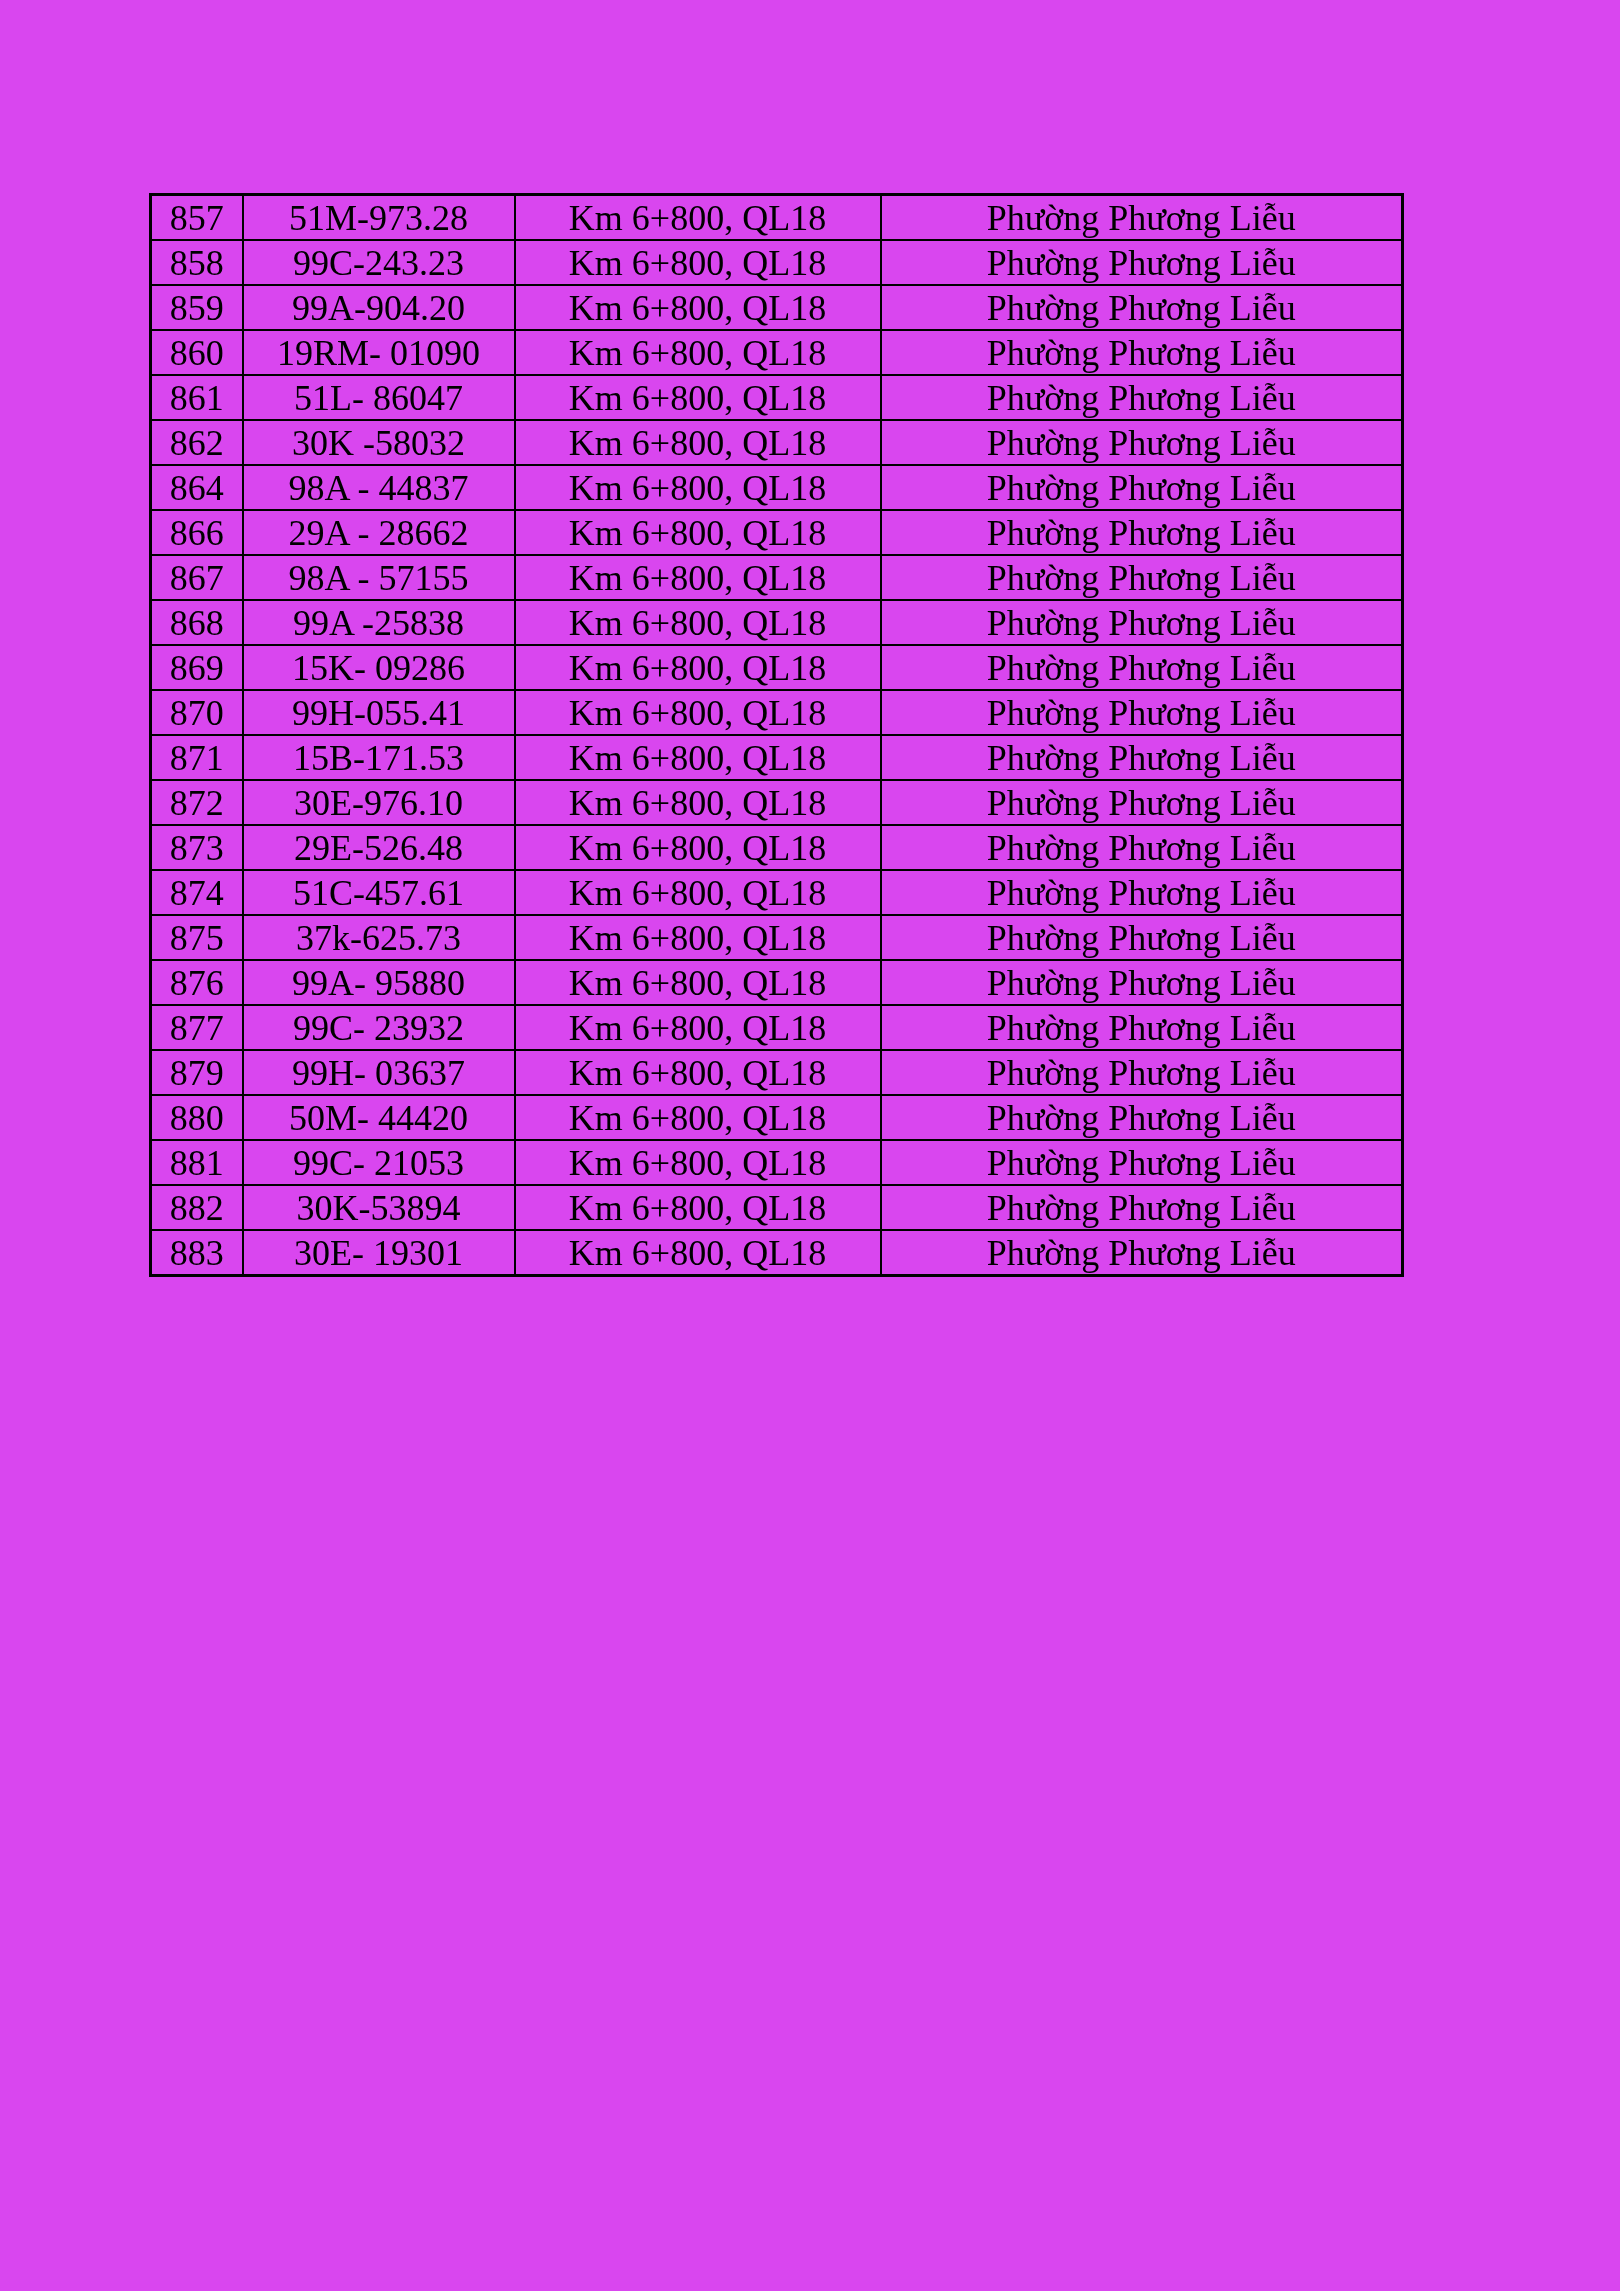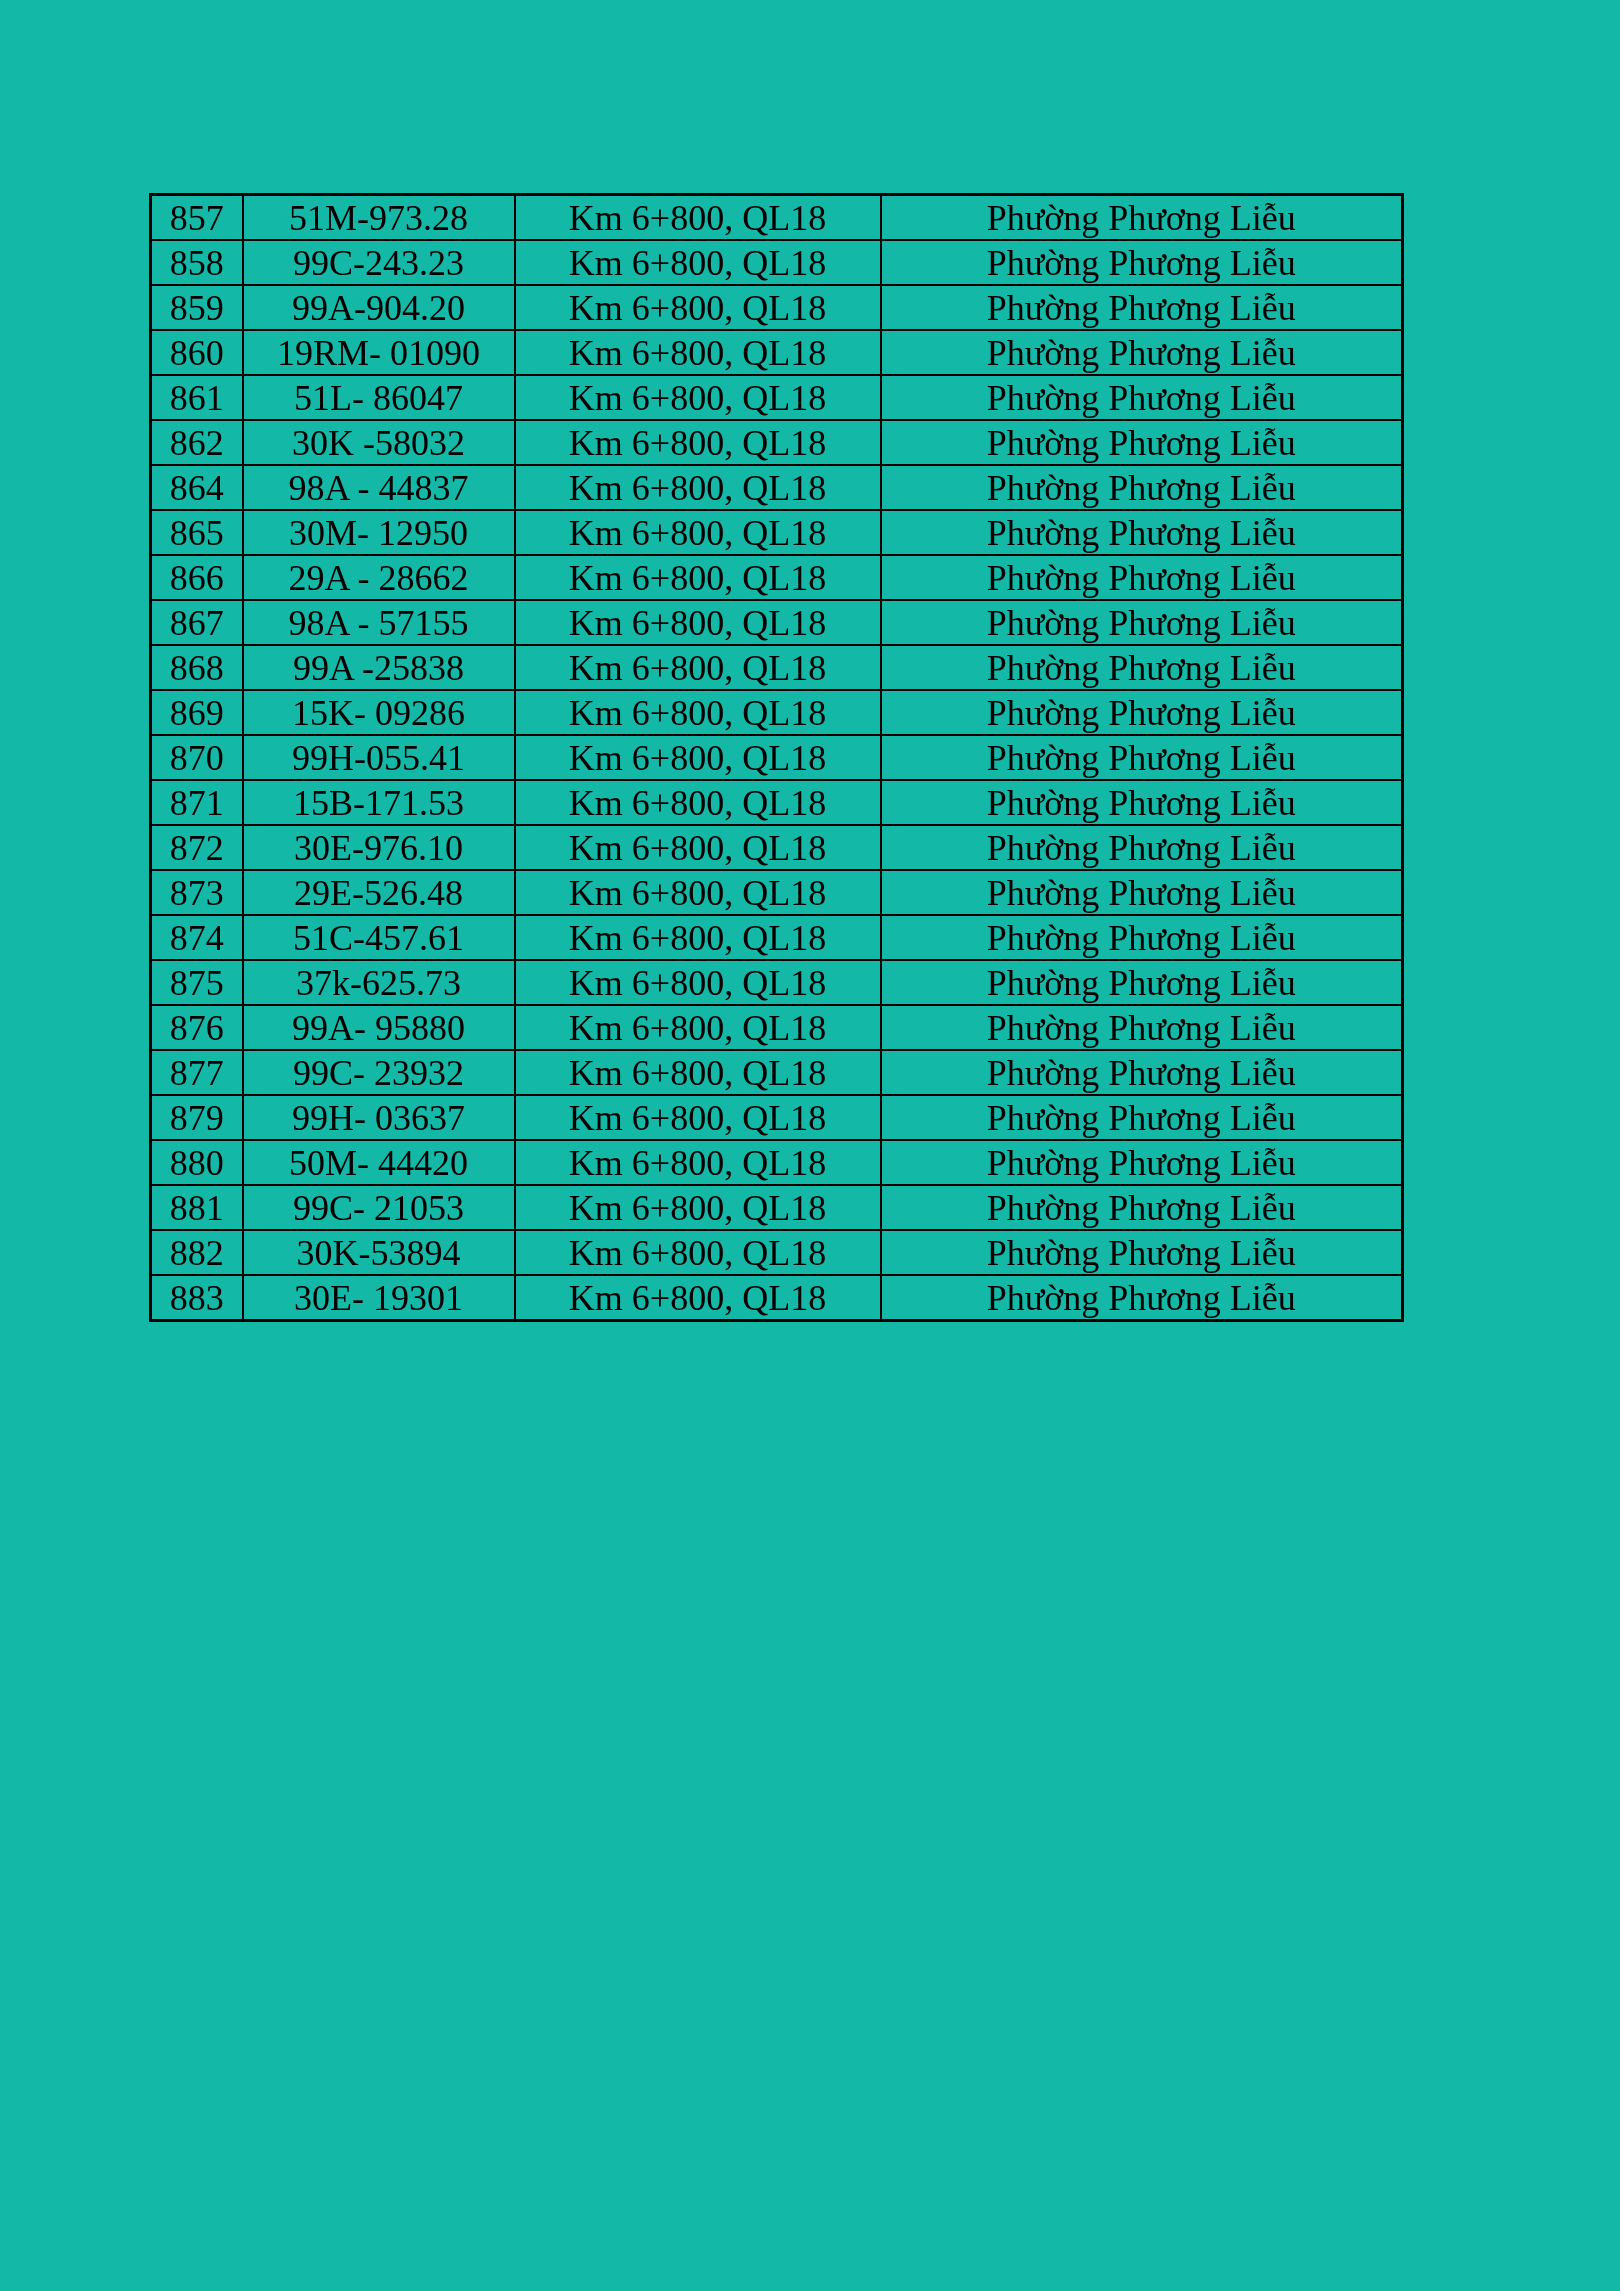--- a/index.html
+++ b/index.html
@@ -10,21 +10,21 @@
   body {
     width: 1620px;
     height: 2292px;
     font-family: "Liberation Serif", serif;
     color: #000000;
   }
   .page {
     position: relative;
     width: 1620px;
     height: 2292px;
-    background: #14b8a6;
+    background: #d946ef;
     overflow: hidden;
   }
   table.plate-table {
     position: absolute;
     left: 149px;
     top: 193px;
     width: 1253px;
     border-collapse: collapse;
     table-layout: fixed;
     border: 3.9px solid #000000;
@@ -101,26 +101,20 @@
   </tr>
 
 
   <tr>
     <td>864</td>
     <td>98A - 44837</td>
     <td>Km 6+800, QL18</td>
     <td>Phường Phương Liễu</td>
   </tr>
 
-  <tr>
-    <td>865</td>
-    <td>30M- 12950</td>
-    <td>Km 6+800, QL18</td>
-    <td>Phường Phương Liễu</td>
-  </tr>
 
   <tr>
     <td>866</td>
     <td>29A - 28662</td>
     <td>Km 6+800, QL18</td>
     <td>Phường Phương Liễu</td>
   </tr>
 
   <tr>
     <td>867</td>

